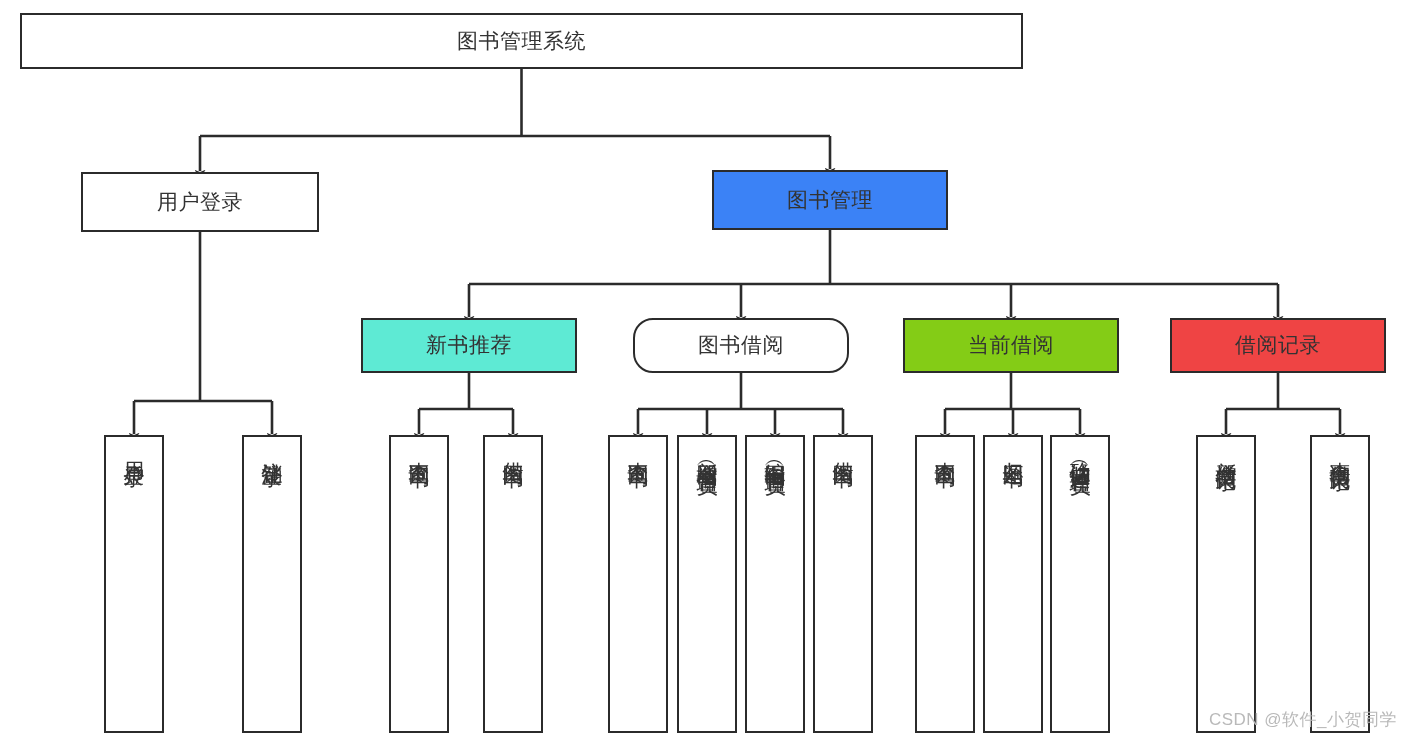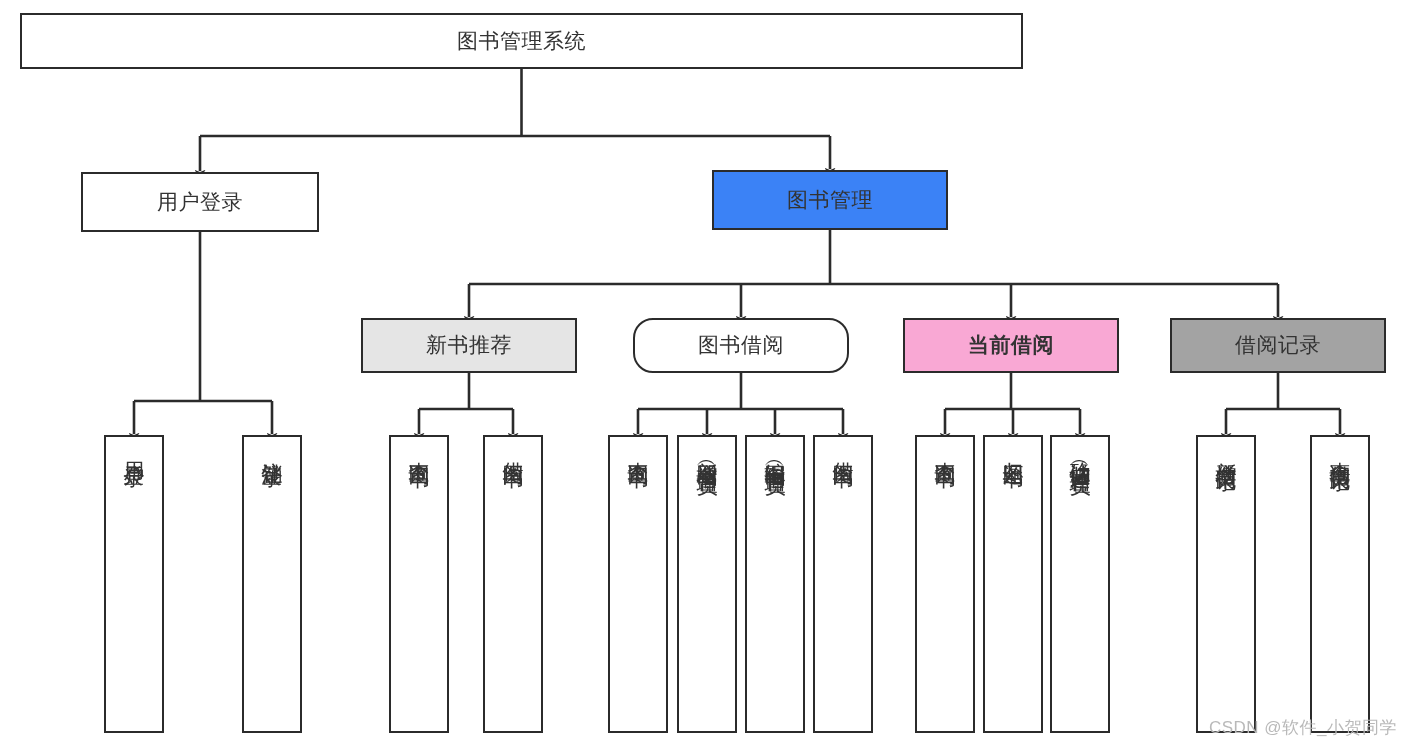--- a/index.html
+++ b/index.html
@@ -61,21 +61,21 @@
     writing-mode: vertical-rl;
     text-orientation: upright;
     font-size: 21px;
     line-height: 1.05;
     letter-spacing: 2px;
     white-space: nowrap;
   }
   #watermark {
     position: absolute;
     right: 8px;
-    bottom: 8px;
+    bottom: 16px;
     font-size: 17px;
     color: #b9b9b9;
     letter-spacing: 0.5px;
     white-space: nowrap;
     user-select: none;
     margin-left: 16px;
   }
 </style>
 </head>
 <body>
@@ -128,30 +128,30 @@
   <div id="nodes-layer">
       <div class="node horiz root" style="left: 20px; top: 13px; width: 1003px; height: 56px; border-color: rgb(43, 43, 43); background: rgb(255, 255, 255);">
         <span class="node-label">图书管理系统</span>
       </div>
       <div class="node horiz" style="left: 81px; top: 172px; width: 238px; height: 60px; border-color: rgb(43, 43, 43); background: rgb(255, 255, 255);">
         <span class="node-label">用户登录</span>
       </div>
       <div class="node horiz" style="left: 712px; top: 170px; width: 236px; height: 60px; border-color: rgb(43, 43, 43); background: #3b82f6;">
         <span class="node-label">图书管理</span>
       </div>
-      <div class="node horiz" style="left: 361px; top: 318px; width: 216px; height: 55px; border-color: rgb(43, 43, 43); background: #e5e5e5;">
+      <div class="node horiz" style="left: 361px; top: 318px; width: 216px; height: 55px; border-color: rgb(43, 43, 43); background: #5eead4;">
         <span class="node-label">新书推荐</span>
       </div>
       <div class="node horiz" style="left: 633px; top: 318px; width: 216px; height: 55px; border-color: rgb(43, 43, 43); background: rgb(255, 255, 255); border-radius: 20px;">
         <span class="node-label">图书借阅</span>
       </div>
-      <div class="node horiz" style="left: 903px; top: 318px; width: 216px; height: 55px; border-color: rgb(43, 43, 43); background: #f9a8d4; font-weight: bold;">
+      <div class="node horiz" style="left: 903px; top: 318px; width: 216px; height: 55px; border-color: rgb(43, 43, 43); background: #84cc16;">
         <span class="node-label">当前借阅</span>
       </div>
-      <div class="node horiz" style="left: 1170px; top: 318px; width: 216px; height: 55px; border-color: rgb(43, 43, 43); background: #a3a3a3;">
+      <div class="node horiz" style="left: 1170px; top: 318px; width: 216px; height: 55px; border-color: rgb(43, 43, 43); background: #ef4444;">
         <span class="node-label">借阅记录</span>
       </div>
       <div class="node vert" style="left: 104px; top: 435px; width: 60px; height: 298px; border-color: rgb(43, 43, 43); background: rgb(255, 255, 255);">
         <span class="node-label">用户登录</span>
       </div>
       <div class="node vert" style="left: 242px; top: 435px; width: 60px; height: 298px; border-color: rgb(43, 43, 43); background: rgb(255, 255, 255);">
         <span class="node-label">注销登录</span>
       </div>
       <div class="node vert" style="left: 389px; top: 435px; width: 60px; height: 298px; border-color: rgb(43, 43, 43); background: rgb(255, 255, 255);">
         <span class="node-label">查询图书</span>

